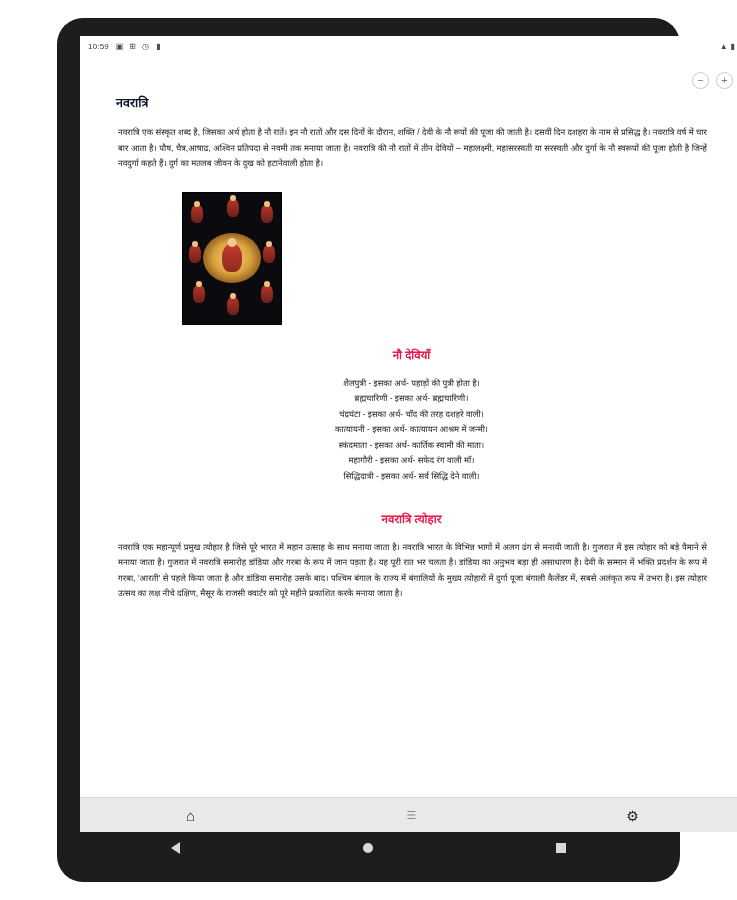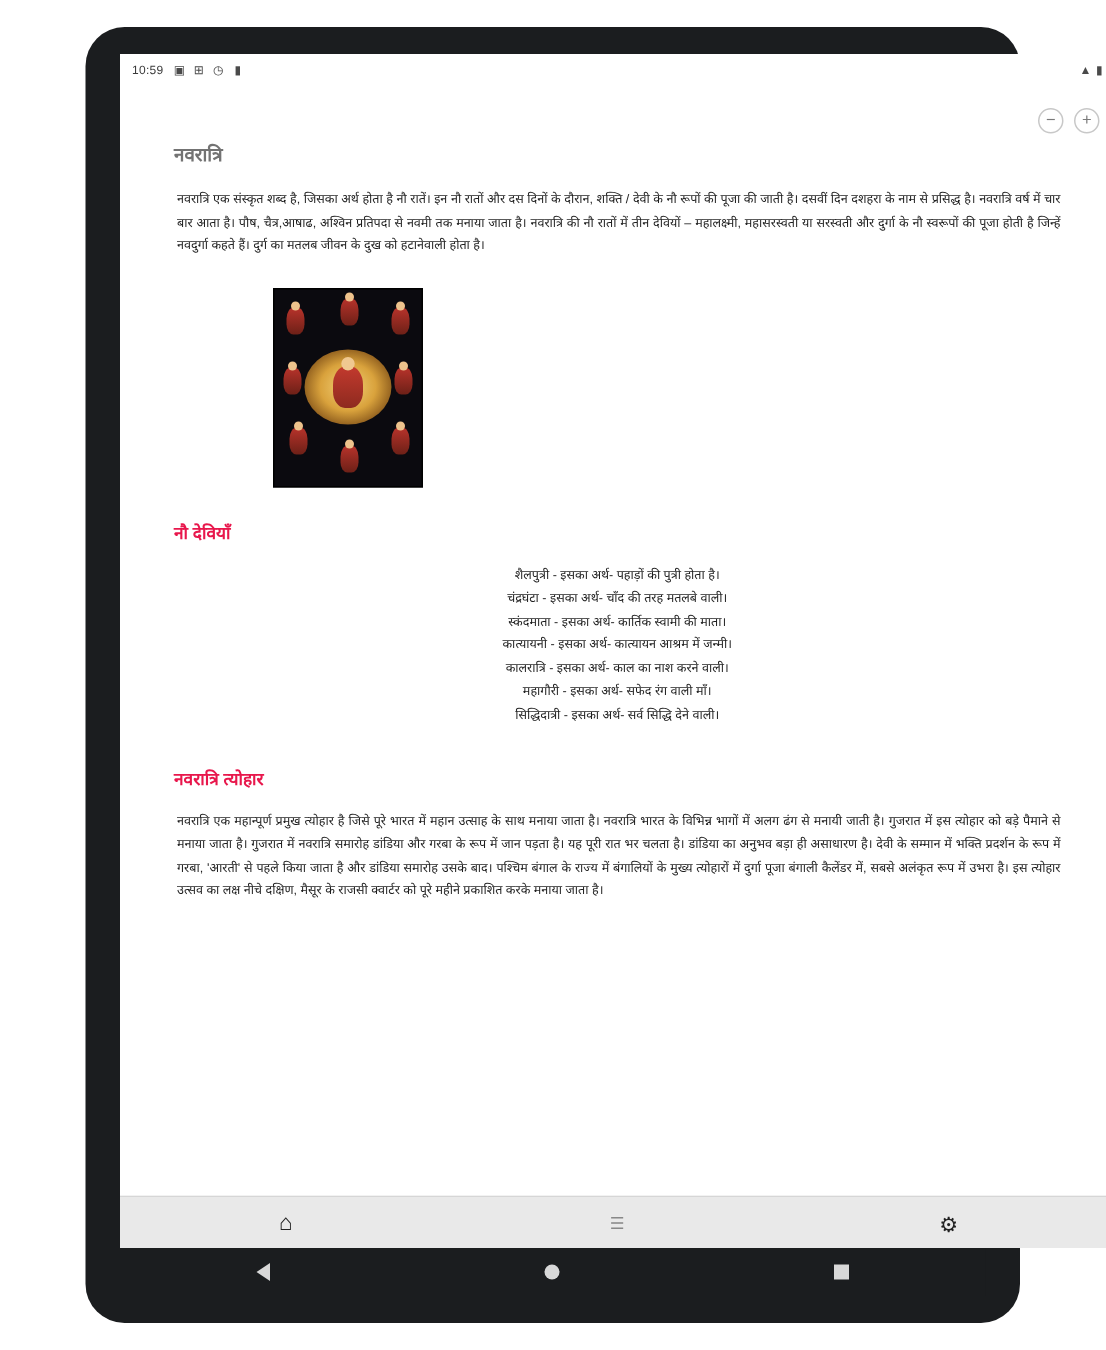--- a/index.html
+++ b/index.html
@@ -81,31 +81,32 @@
     text-align: center;
     box-sizing: border-box;
   }
 
   #article {
     padding: 38px 36px 10px 36px;
     box-sizing: border-box;
   }
 
   h1.doc-h {
-    color: #737373;
+    color: #0f172a;
     font-size: 12.5px;
     font-weight: bold;
     margin: 0 0 14px 0;
     font-family: "Liberation Sans", sans-serif;
   }
   h2.doc-h2 {
     color: #e8174c;
     font-size: 11.5px;
     font-weight: bold;
     margin: 0 0 14px 0;
+    text-align: center;
   }
   p.doc-p {
     font-size: 8.4px;
     line-height: 15.5px;
     color: #1e1e1e;
     margin: 0 0 16px 2px;
     text-align: justify;
     font-family: "Liberation Sans", sans-serif;
   }
   .deity-list {
@@ -255,24 +256,24 @@
           <div class="smallfig sf5"></div>
           <div class="smallfig sf6"></div>
           <div class="smallfig sf7"></div>
           <div class="smallfig sf8"></div>
         </div>
 
         <h2 class="doc-h2">नौ देवियाँ</h2>
 
         <div class="deity-list">
           <div>शैलपुत्री - इसका अर्थ- पहाड़ों की पुत्री होता है।</div>
-          <div>चंद्रघंटा - इसका अर्थ- चाँद की तरह मतलबे वाली।</div>
+          <div>ब्रह्मचारिणी - इसका अर्थ- ब्रह्मचारिणी।</div>
+          <div>चंद्रघंटा - इसका अर्थ- चाँद की तरह दशहरे वाली।</div>
+          <div>कात्यायनी - इसका अर्थ- कात्यायन आश्रम में जन्मी।</div>
           <div>स्कंदमाता - इसका अर्थ- कार्तिक स्वामी की माता।</div>
-          <div>कात्यायनी - इसका अर्थ- कात्यायन आश्रम में जन्मी।</div>
-          <div>कालरात्रि - इसका अर्थ- काल का नाश करने वाली।</div>
           <div>महागौरी - इसका अर्थ- सफेद रंग वाली माँ।</div>
           <div>सिद्धिदात्री - इसका अर्थ- सर्व सिद्धि देने वाली।</div>
         </div>
 
         <h2 class="doc-h2">नवरात्रि त्योहार</h2>
 
         <p class="doc-p">नवरात्रि एक महान्पूर्ण प्रमुख त्योहार है जिसे पूरे भारत में महान उत्साह के साथ मनाया जाता है। नवरात्रि भारत के विभिन्न भागों में अलग ढंग से मनायी जाती है। गुजरात में इस त्योहार को बड़े पैमाने से मनाया जाता है। गुजरात में नवरात्रि समारोह डांडिया और गरबा के रूप में जान पड़ता है। यह पूरी रात भर चलता है। डांडिया का अनुभव बड़ा ही असाधारण है। देवी के सम्मान में भक्ति प्रदर्शन के रूप में गरबा, 'आरती' से पहले किया जाता है और डांडिया समारोह उसके बाद। पश्चिम बंगाल के राज्य में बंगालियों के मुख्य त्योहारों में दुर्गा पूजा बंगाली कैलेंडर में, सबसे अलंकृत रूप में उभरा है। इस त्योहार उत्सव का लक्ष नीचे दक्षिण, मैसूर के राजसी क्वार्टर को पूरे महीने प्रकाशित करके मनाया जाता है।</p>
 
       </div>
     </div>

